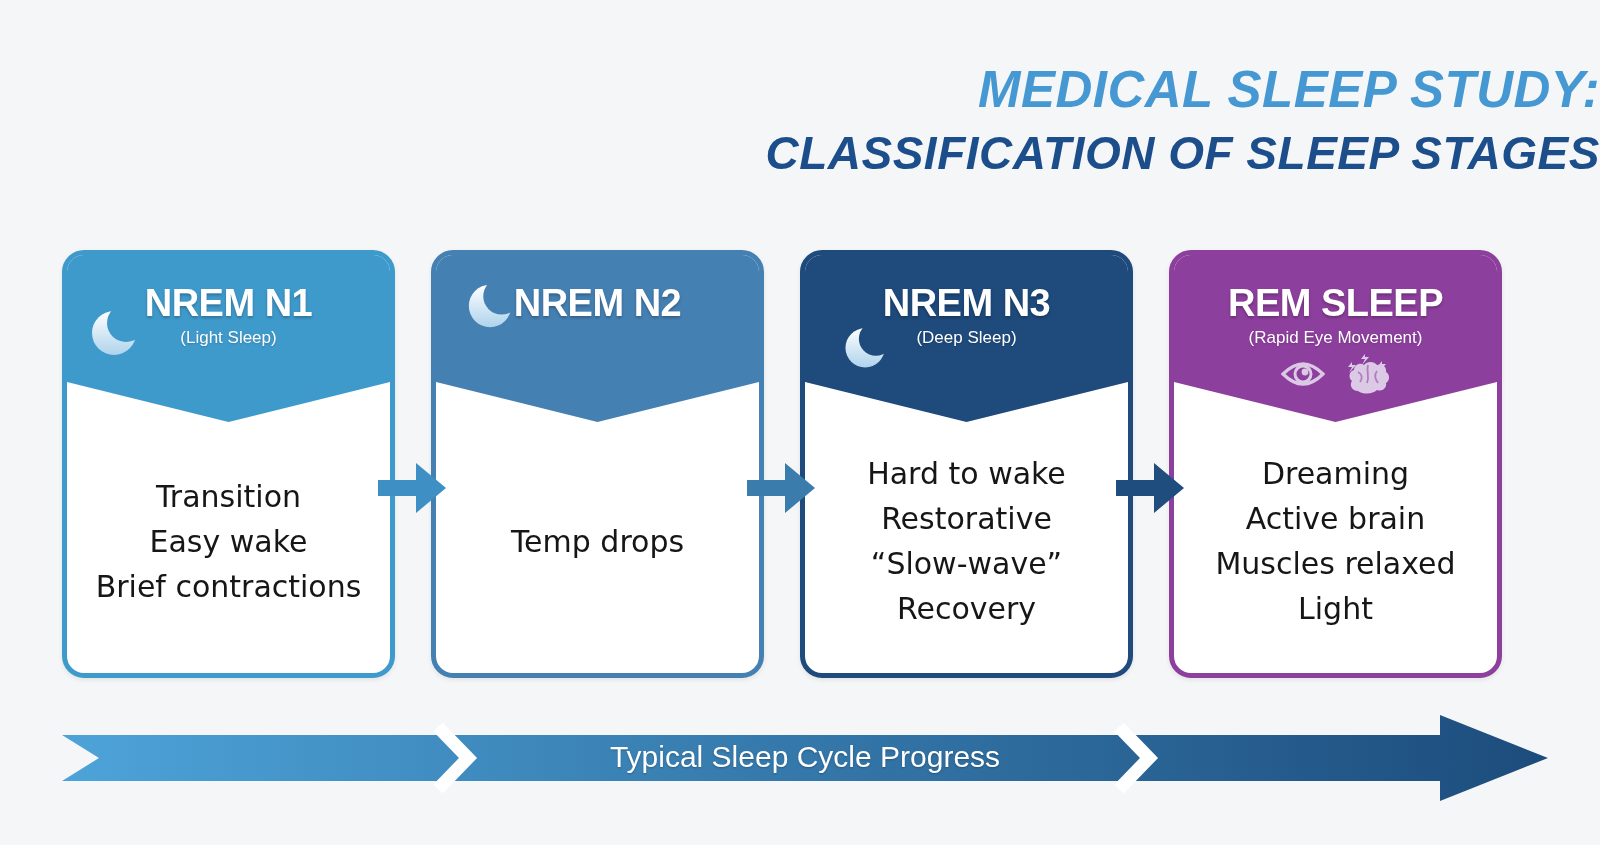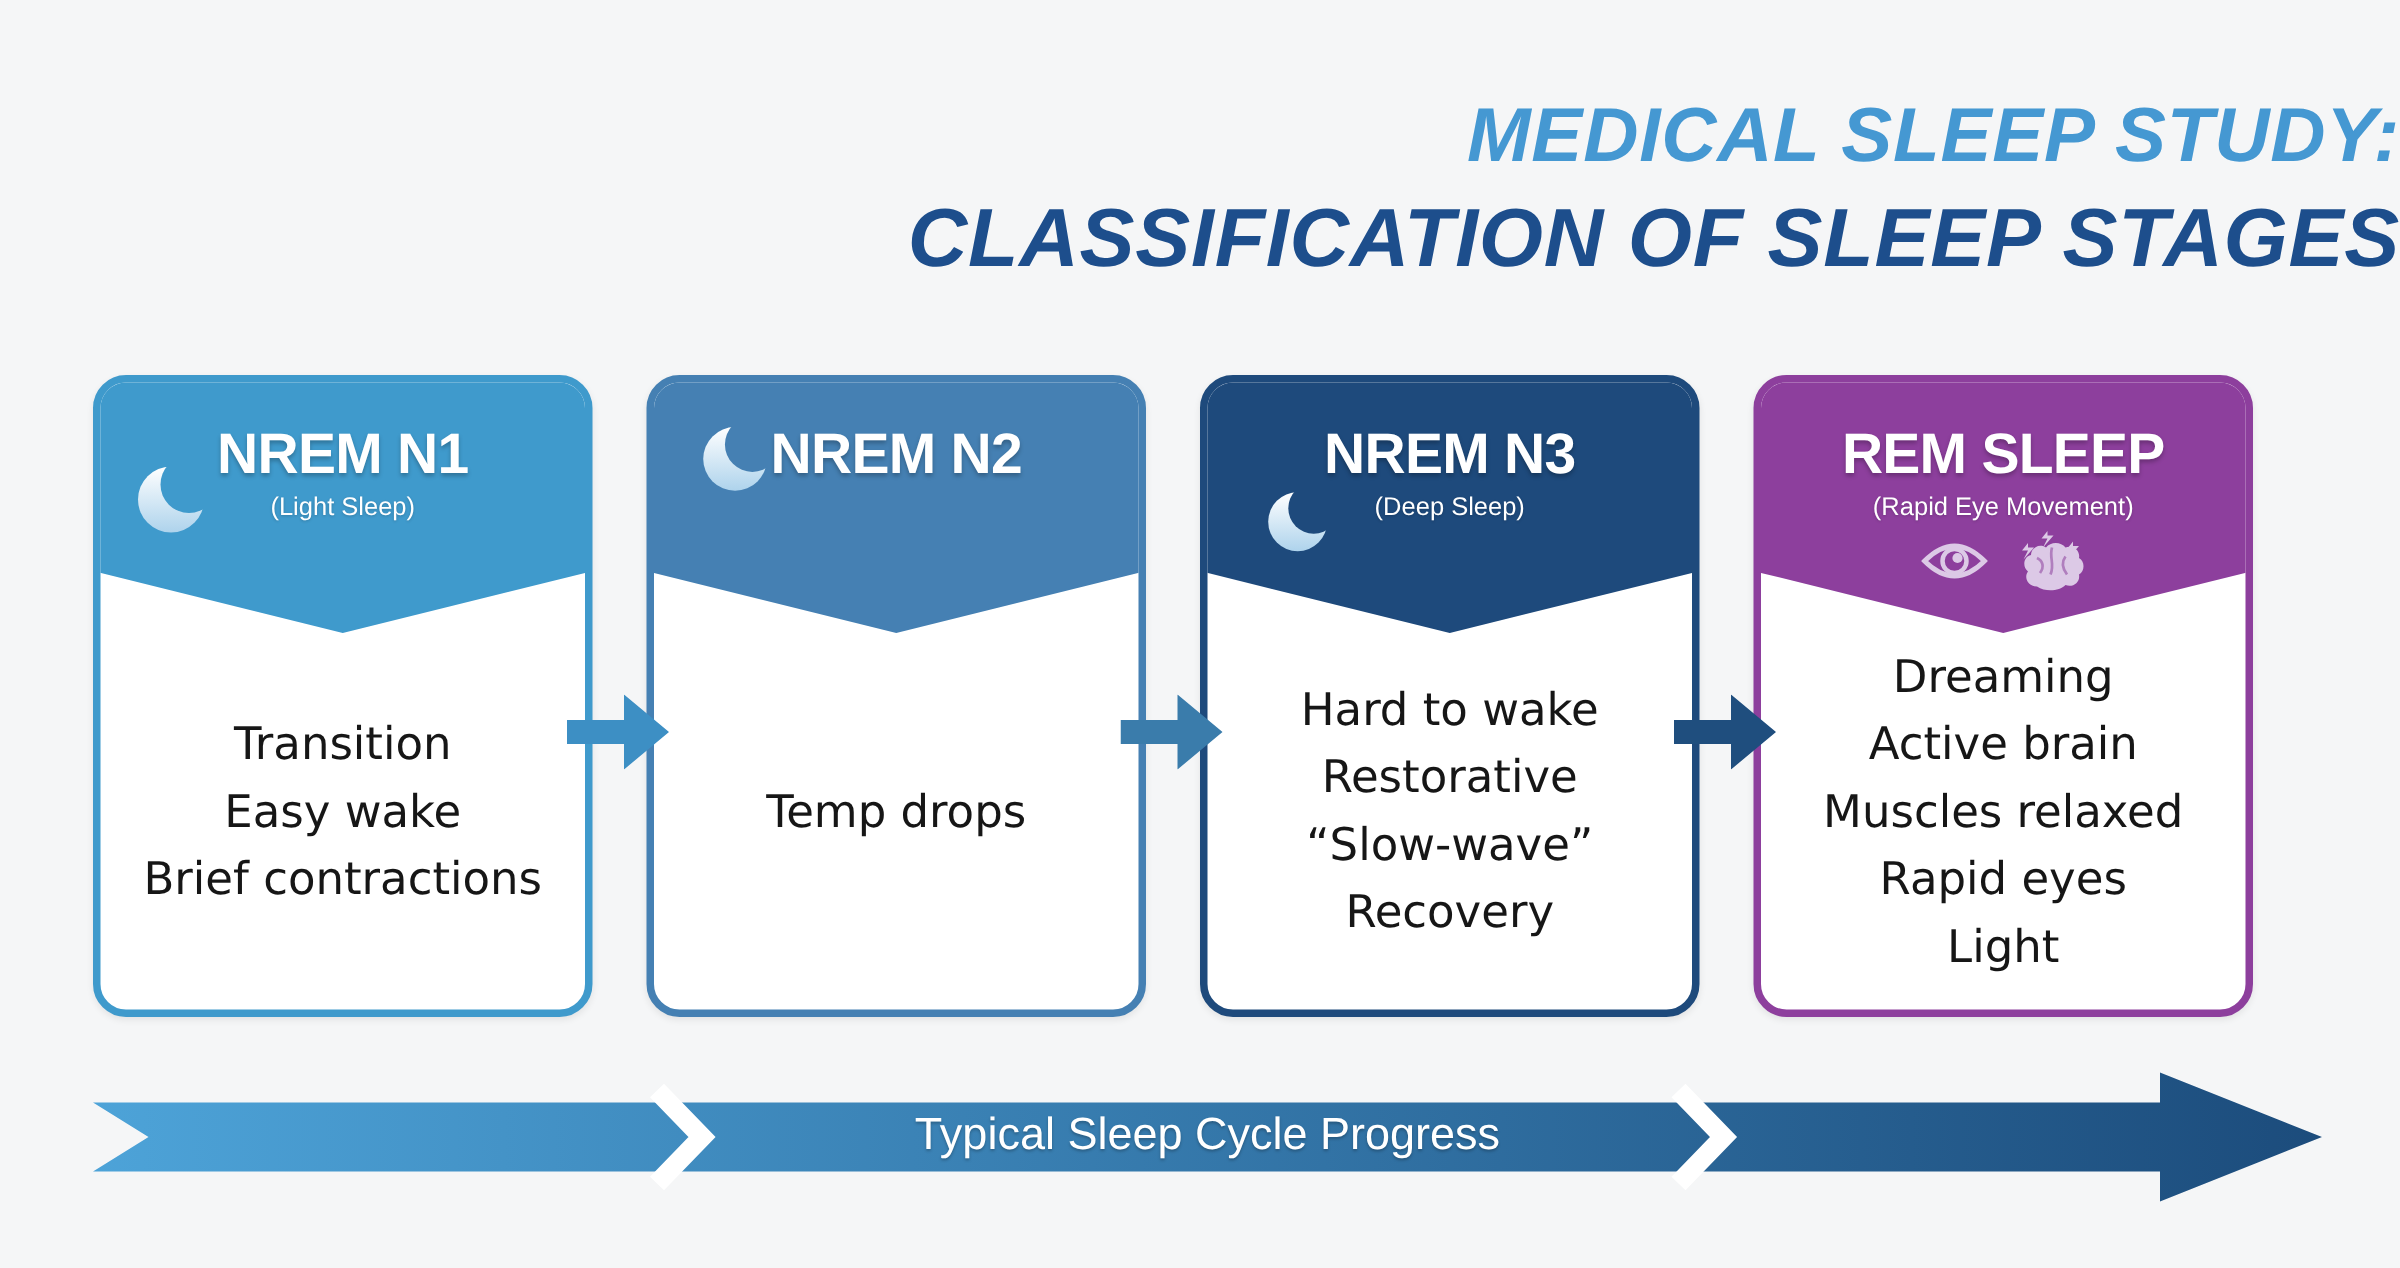--- a/index.html
+++ b/index.html
@@ -23,21 +23,21 @@
     overflow:hidden;
   }
   .stage-wrap{position:absolute;left:0;top:0;width:1600px;height:845px;}
 
   
   .main-title{position:absolute;top:60px;left:0;width:100%;text-align:right;font-style:italic;}
   .main-title .line1{
     font-size:51px;font-weight:bold;color:var(--title_line1);letter-spacing:0.5px;
   }
   .main-title .line2{
-    font-size:55px;font-weight:bold;color:var(--title_line2);letter-spacing:0.5px;margin-top:7px;
+    font-size:46px;font-weight:bold;color:var(--title_line2);letter-spacing:0.5px;margin-top:7px;
   }
 
   
   .cards-row{
     position:absolute;top:250px;left:62px;width:1440px;height:428px;
     display:flex;gap:36px;
   }
   .card{
     position:relative;flex:1;height:428px;background:#ffffff;
     border:5px solid var(--c);border-radius:22px;overflow:hidden;
@@ -193,21 +193,20 @@
               <path d="M14,39 C8,39 5,33 8,29 C4,26 5,19 10,18 C10,13 16,10 20,13 C23,9 30,9 33,13 C38,11 43,15 42,20 C46,22 46,29 42,31 C43,36 38,40 33,38 C29,42 20,43 14,39 Z" fill="var(--rem_icon)"></path>
               <path d="M24,13 C22,20 26,24 23,31 M14,20 C18,22 19,26 16,30 M33,19 C30,23 31,27 34,31" fill="none" stroke="#8d3f9d" stroke-width="1.8" opacity="0.55"></path>
             </svg>
           </span>
         </div>
       </div>
       <div class="card-body">
         <div class="point">Dreaming</div>
         <div class="point">Active brain</div>
         <div class="point">Muscles relaxed</div>
-        <div class="point">Rapid eyes</div>
         <div class="point">Light</div>
       </div>
     </div>
 
     <span class="flow-arrow a0" style="--c: #3d8fc4;">
       <svg width="70" height="50" viewBox="0 0 70 50">
         <path class="shape" d="M0,17 H38 V0 L68,25 L38,50 V33 H0 Z"></path>
       </svg>
     </span>
     <span class="flow-arrow a1" style="--c: #3a7cab;">

